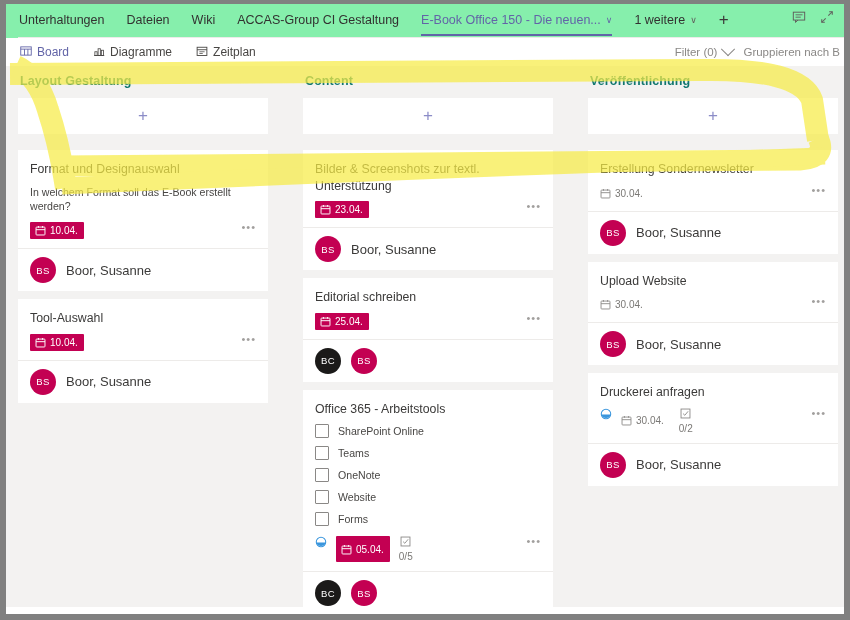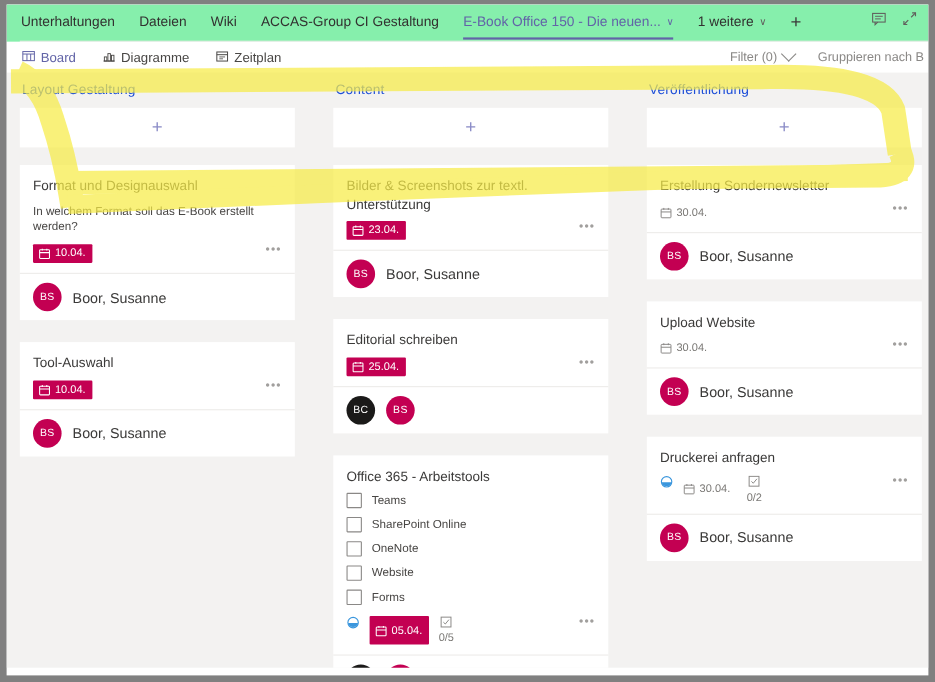--- a/index.html
+++ b/index.html
@@ -100,21 +100,21 @@
     cursor: pointer;
     white-space: nowrap;
   }
   .cmd.active { color: #6264a7; }
   #cmdbar-right {
     position: absolute;
     right: 0px; top: 0;
     height: 28px;
     display: flex;
     align-items: center;
-    gap: 17px;
+    gap: 6px;
     font-size: 11.5px;
     color: #8a8886;
     white-space: nowrap;
   }
   #cmdbar-right .citem {
     display: flex; align-items: center; gap: 6px;
     cursor: pointer;
     margin-right: 4px;
   }
   .chevdown {
@@ -137,40 +137,40 @@
     box-sizing: border-box;
     overflow: hidden;
   }
   .bucket {
     width: 250px;
     margin-right: 35px;
     flex: 0 0 auto;
   }
   .bucket-title {
     font-size: 12.5px;
-    color: #1d4ed8;
-    font-weight: normal;
+    color: #0f766e;
+    font-weight: bold;
     margin: 0 0 10px 2px;
     letter-spacing: 0.1px;
   }
   .add-card {
     background: #ffffff;
     height: 36px;
     display: flex;
     align-items: center;
     justify-content: center;
     color: #8b8cc7;
     font-size: 17px;
     font-weight: 300;
     cursor: pointer;
     margin-bottom: 16px;
   }
   .task {
     background: #ffffff;
-    margin-bottom: 20px;
+    margin-bottom: 8px;
     cursor: pointer;
   }
   .task-body {
     padding: 11px 12px 9px 12px;
   }
   .task-title {
     font-size: 12.3px;
     color: #3b3a39;
     line-height: 1.35;
     margin-bottom: 7px;
@@ -438,25 +438,25 @@
             <span class="avatar" style="background: rgb(27, 26, 25);">BC</span>
             <span class="avatar" style="background: rgb(195, 0, 82);">BS</span>
           </div>
         </div>
         <div class="task">
           <div class="task-body">
             <div class="task-title">Office 365 - Arbeitstools</div>
             <div class="checklist">
               <div class="check-row">
                 <span class="check-box"></span>
-                <span class="check-label">Teams</span>
+                <span class="check-label">SharePoint Online</span>
               </div>
               <div class="check-row">
                 <span class="check-box"></span>
-                <span class="check-label">SharePoint Online</span>
+                <span class="check-label">Teams</span>
               </div>
               <div class="check-row">
                 <span class="check-box"></span>
                 <span class="check-label">OneNote</span>
               </div>
               <div class="check-row">
                 <span class="check-box"></span>
                 <span class="check-label">Website</span>
               </div>
               <div class="check-row">

